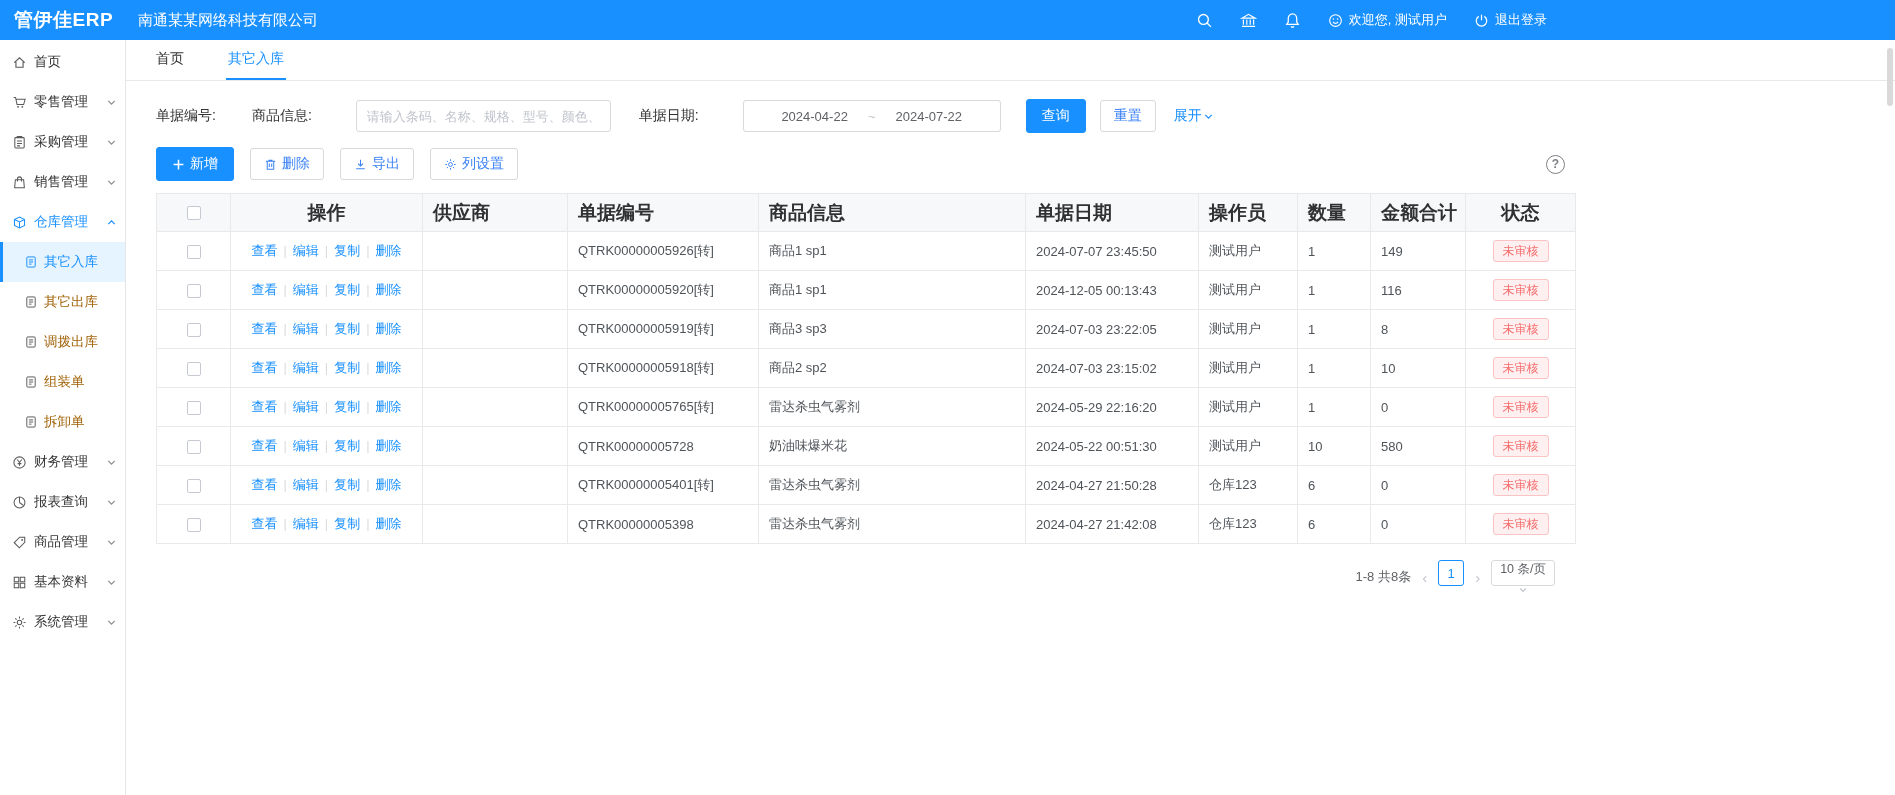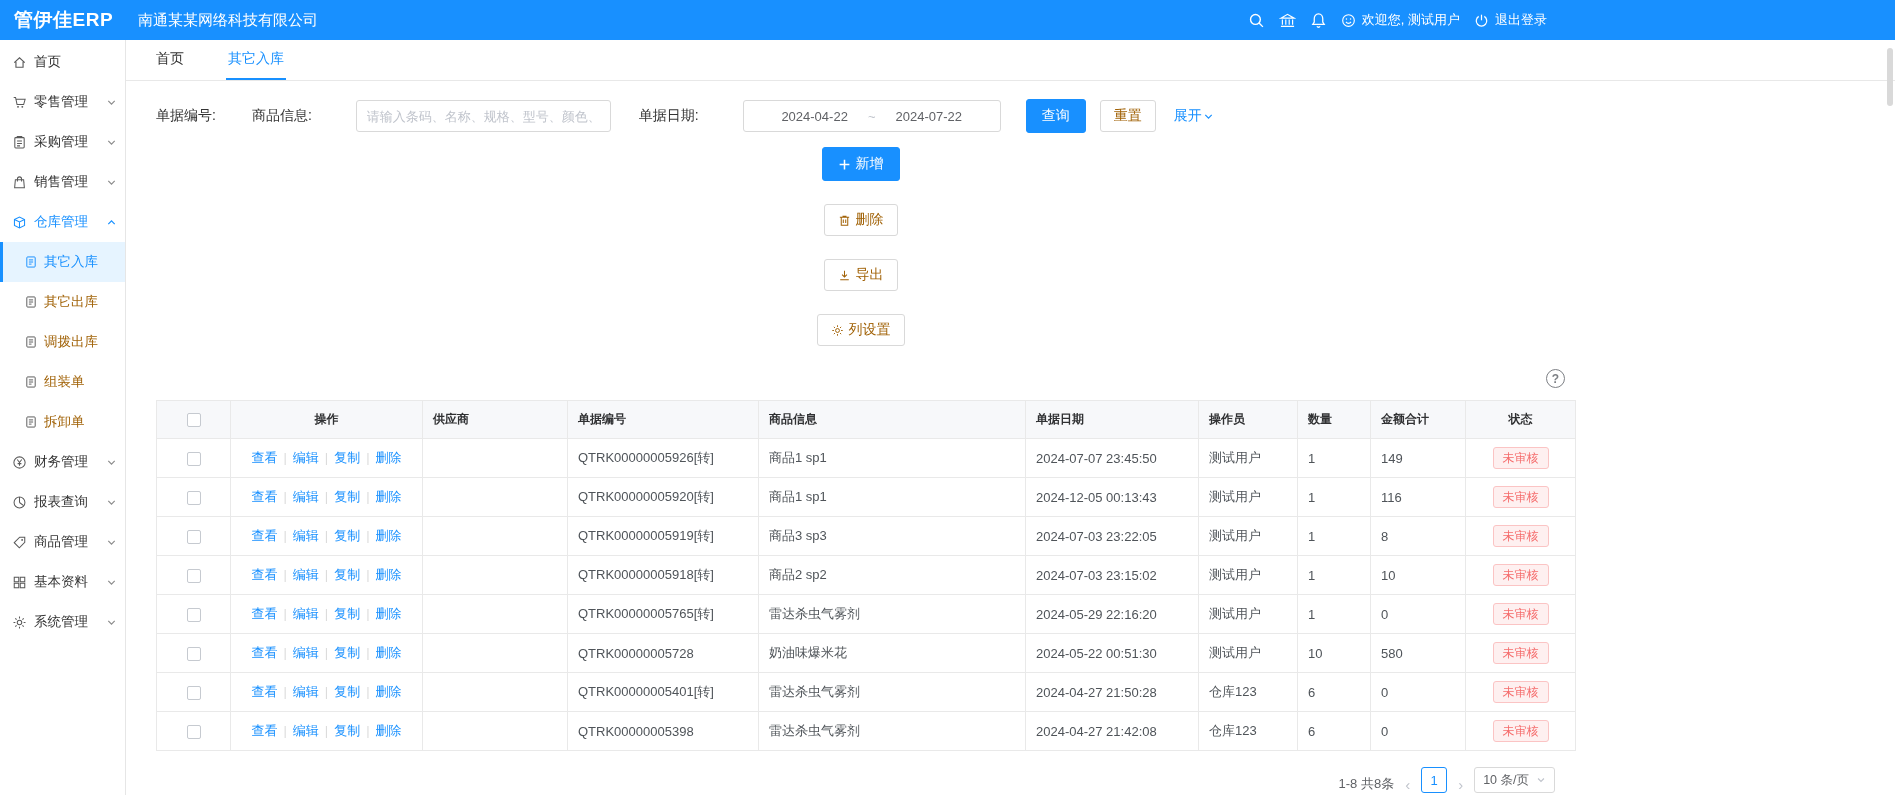--- a/index.html
+++ b/index.html
@@ -9,21 +9,21 @@
     background:#fff; color:#333; font-size:14px; overflow:hidden;
   }
   :root { --primary:#1890ff; --border:#e8e8e8; }
 
   .app { width:1895px; height:795px; display:flex; flex-direction:column; position:relative; }
 
   
   .topbar { height:40px; flex:0 0 40px; background:var(--primary); color:#fff; display:flex; align-items:center; }
   .logo { width:126px; padding-left:14px; font-size:19px; font-weight:bold; letter-spacing:.5px; white-space:nowrap; }
   .company { font-size:15px; margin-left:12px; white-space:nowrap; }
-  .topbar-right { margin-left:auto; margin-right:348px; display:flex; align-items:flex-end; gap:14px; font-size:13px; }
+  .topbar-right { margin-left:auto; margin-right:348px; display:flex; align-items:flex-end; gap:27px; font-size:13px; }
   .hicon { width:17px; height:17px; display:inline-flex; cursor:pointer; }
   .hicon svg { width:100%; height:100%; }
   .hgroup { display:flex; align-items:center; gap:6px; cursor:pointer; white-space:nowrap; }
   .hgroup .hicon { width:15px; height:15px; }
 
   
   .frame { flex:1; display:flex; min-height:0; }
   .sidebar { width:126px; flex:0 0 126px; border-right:1px solid #e6e6e6; overflow:hidden; padding-top:2px; }
   .menu-item { height:40px; display:flex; align-items:center; padding:0 8px 0 12px; cursor:pointer; font-size:13.5px; color:#333; }
   .menu-item .mi-icon { width:15px; height:15px; margin-right:7px; display:inline-flex; flex:0 0 15px; color:#595959; }
@@ -48,48 +48,48 @@
 
   
   .filters { display:flex; align-items:center; margin-top:18px; padding-left:10px; }
   .f-label { font-size:14px; color:#333; margin-right:8px; white-space:nowrap; }
   .f-input { width:255px; height:32px; border:1px solid #d9d9d9; border-radius:3px; padding:0 10px; font-size:13px; color:#333; outline:none; font-family:inherit; }
   .f-input::placeholder { color:#c0c4cc; }
   .f-group { display:flex; align-items:center; margin-right:28px;gap:36px; }
   .daterange { width:258px; height:32px; border:1px solid #d9d9d9; border-radius:3px; display:flex; align-items:center; justify-content:center; gap:20px; font-size:13px; color:#606266; cursor:pointer; background:#fff;text-align:right; }
   .btn { height:32px; border-radius:3px; font-size:14px; display:inline-flex; align-items:center; gap:5px; cursor:pointer; font-family:inherit; }
   .btn-primary { background:var(--primary); border:1px solid var(--primary); color:#fff; padding:16px 15px; }
-  .btn-default { background:#fff; border:1px solid #d9d9d9; color:#a16207; padding:0 13px; }
+  .btn-default { background:#fff; border:1px solid #d9d9d9; color:#3b82f6; padding:0 13px; }
   .btn .bicon { width:13px; height:13px; display:inline-flex; }
   .btn .bicon svg { width:100%; height:100%; }
   .expand-link { color:var(--primary); font-size:14px; margin-left:18px; display:inline-flex; align-items:center; gap:1px; cursor:pointer; }
   .expand-link .bicon { width:11px; height:11px; display:inline-flex; }
   .expand-link svg { width:100%; height:100%; }
   .ml25 { margin-left:25px; } .ml14 { margin-left:14px; }
 
   
-  .toolbar { display:flex; align-items:center; gap:23px; margin-top:14px; padding-left:10px;flex-direction:column; }
+  .toolbar { display:flex; align-items:center; gap:16px; margin-top:14px; padding-left:10px; }
   .help { margin-left:auto; width:19px; height:19px; border:1.5px solid #7d8085; border-radius:50%; color:#7d8085; display:flex; align-items:center; justify-content:center; font-size:12px; font-weight:bold; cursor:pointer; }
 
   
   .table-wrap { margin-top:12px; padding-left:10px; }
   table { width:1419px; border-collapse:collapse; table-layout:fixed; }
   th, td { border:1px solid #e9e9e9; height:39px; padding:0 10px; font-size:13px; color:#4f5459; text-align:left; overflow:hidden; white-space:nowrap; }
-  thead th { background:#f7f8fa; color:#303133; font-weight:bold; font-size:12px; height:38px; }
+  thead th { background:#f7f8fa; color:#303133; font-weight:bold; font-size:19px; height:38px; }
   .al-center { text-align:center; }
   .checkbox { display:inline-block; width:14px; height:14px; border:1px solid #c6cad0; border-radius:2px; background:#fff; vertical-align:middle; cursor:pointer; }
   .lnk { color:var(--primary); cursor:pointer; text-decoration:none; font-size:13px; }
   .sep { color:#dcdcdc; margin:0 6px; }
   .badge { display:inline-block; background:#fef0f0; border:1px solid #fbc4c4; color:#f56c6c; font-size:12px; padding:3px 9px; border-radius:3px; line-height:1.2; }
 
   
   .pagination { display:flex; align-items:flex-end; justify-content:flex-end; gap:9px; margin-top:16px; padding-right:10px; font-size:13px; color:#606266; }
   .pg-arrow { color:#c0c4cc; font-size:15px; cursor:pointer; padding:0 2px; }
   .pg-num { min-width:26px; height:26px; border:1px solid var(--primary); border-radius:3px; color:var(--primary); display:flex; align-items:center; justify-content:center; cursor:pointer; }
-  .pg-size { height:26px; border:1px solid #d9d9d9; border-radius:3px; padding:0 8px; display:flex; align-items:center; gap:7px; color:#606266; cursor:pointer; font-size:12.5px; }
+  .pg-size { height:26px; border:1px solid #d9d9d9; border-radius:3px; padding:0 8px; display:flex; align-items:center; gap:7px; color:#606266; cursor:pointer; font-size:12.5px;flex-direction:column; }
   .pg-size .bicon { width:10px; height:10px; display:inline-flex; color:#c0c4cc; }
   .pg-size svg { width:100%; height:100%; }
 
   .scrollbar { position:absolute; right:2px; top:48px; width:6px; height:58px; background:#d9d9d9; border-radius:3px; }
 </style>
 </head>
 <body>
 
 <div class="app">
 

